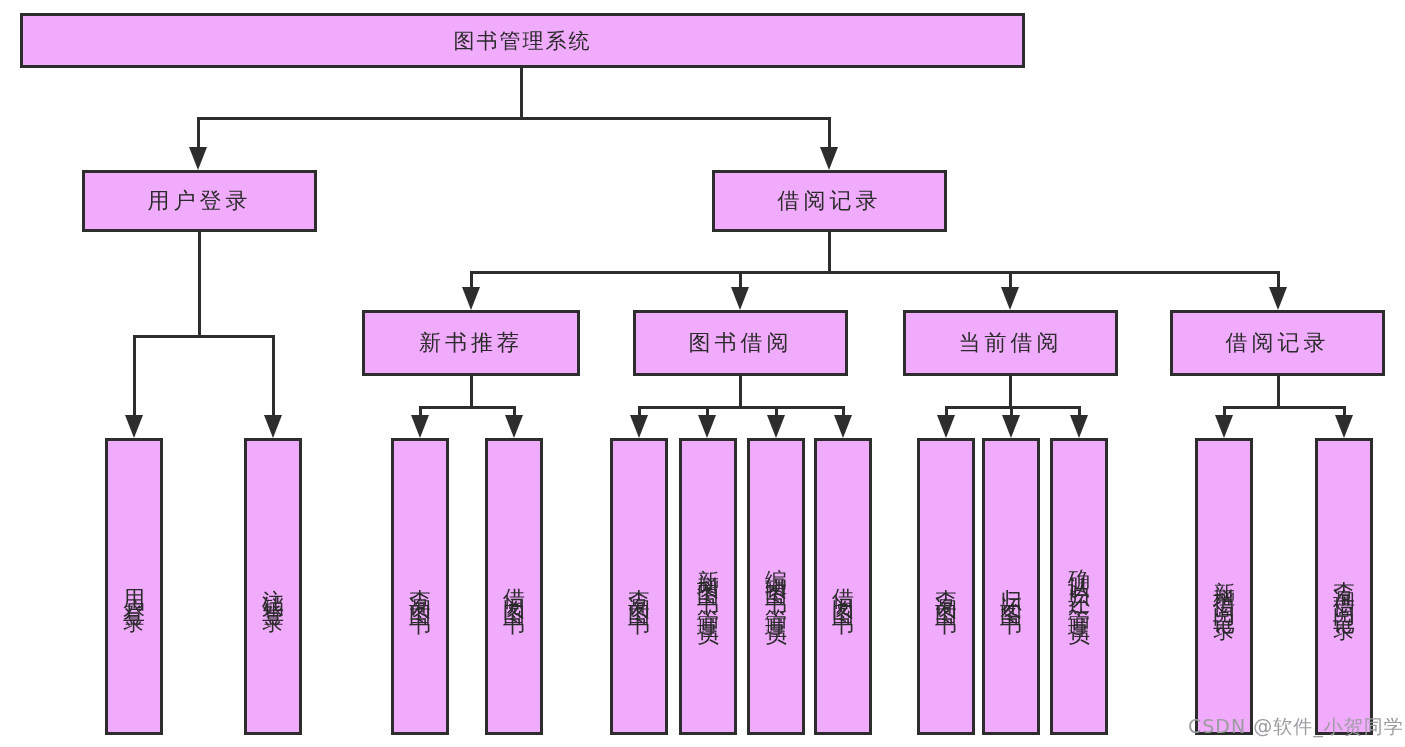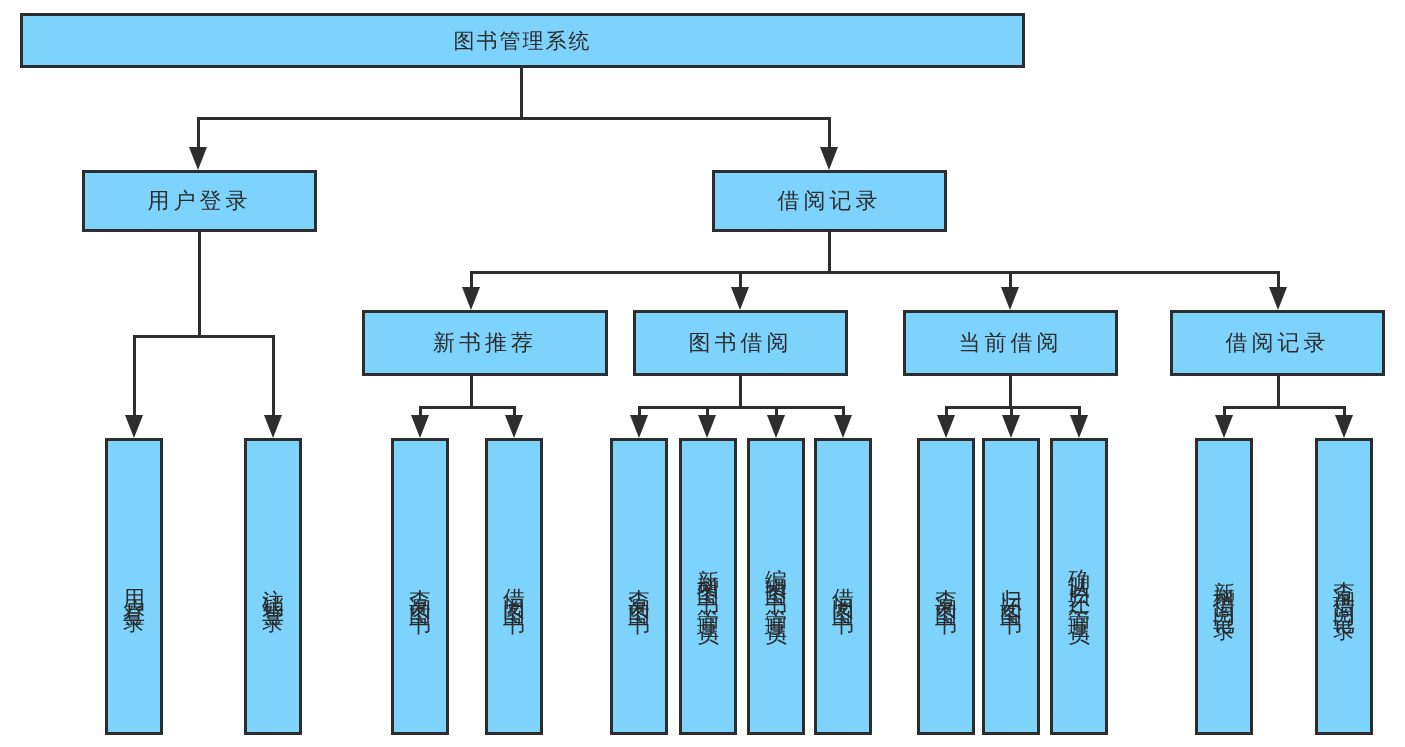--- a/index.html
+++ b/index.html
@@ -14,21 +14,21 @@
     width:1405px;height:747px;
     background:var(--background);
     font-family:"DejaVu Sans","Liberation Sans",sans-serif;
     color:var(--text);
     overflow:hidden;
   }
   
   .node{
     position:absolute;
     box-sizing:border-box;
-    background:#7dd3fc;
+    background:#f0abfc;
     border:3px solid var(--line);
     display:flex;align-items:center;justify-content:center;text-align:center;
   }
   .node.h span{
     font-size:22px;letter-spacing:4px;white-space:nowrap;
   }
   .node.root span{font-size:21px;letter-spacing:2px;}
   .leaf{
     top:438px;height:297px;width:58px;
   }
@@ -116,21 +116,21 @@
     </div>
   <div class="arrow" style="left:1010px;top:271px;height:39px">
       <i class="shaft"></i>
       <i class="head"></i>
     </div>
   <div class="arrow" style="left:1278px;top:271px;height:39px">
       <i class="shaft"></i>
       <i class="head"></i>
     </div>
 
-  <div class="node h" style="left:362px;top:310px;width:246px;height:66px">
+  <div class="node h" style="left:362px;top:310px;width:218px;height:66px">
     <span>新书推荐</span>
   </div>
   <div class="node h" style="left:903px;top:310px;width:215px;height:66px">
     <span>当前借阅</span>
   </div>
   <div class="node h" style="left:633px;top:310px;width:215px;height:66px">
     <span>图书借阅</span>
   </div>
   <div class="node h" style="left:1170px;top:310px;width:215px;height:66px">
     <span>借阅记录</span>
@@ -229,14 +229,15 @@
     <span class="vtext">确认归还（管理员）</span>
   </div>
 
   <div class="node leaf" style="left:1195px">
     <span class="vtext">新增借阅记录</span>
   </div>
   <div class="node leaf" style="left:1315px">
     <span class="vtext">查询借阅记录</span>
   </div>
 
+  <div class="watermark">CSDN @软件_小贺同学</div>
 
 </div>
 
 </body></html>

